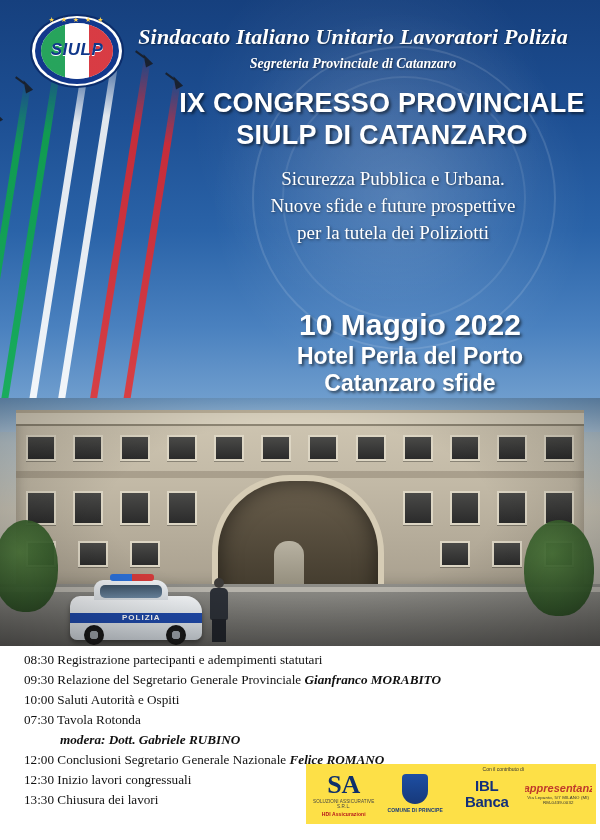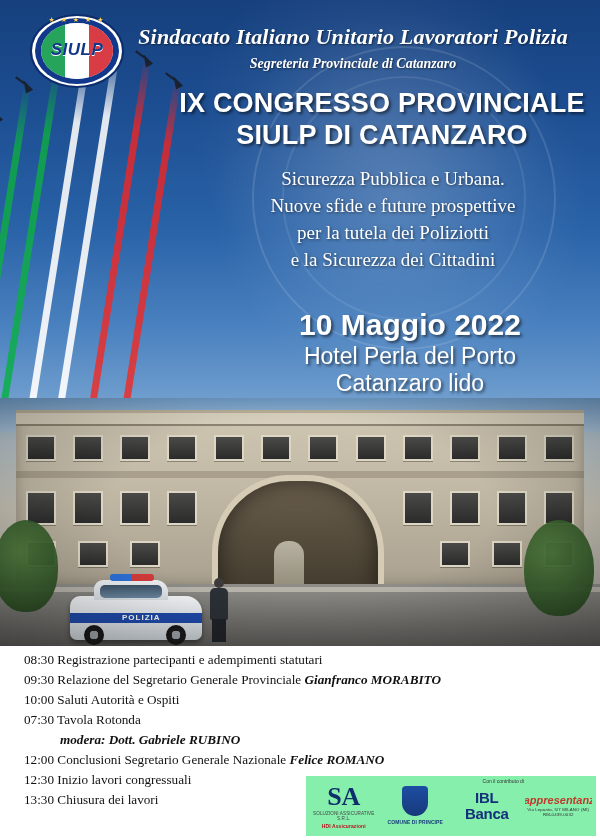--- a/index.html
+++ b/index.html
@@ -189,21 +189,21 @@
     text-align: center;
     color: #ffffff;
   }
   .when .date {
     font-weight: bold;
     font-size: 30px;
     line-height: 1.16;
     text-shadow: 2px 2px 3px rgba(0,0,0,0.55);
   }
   .when .venue, .when .city {
-    font-weight: normal;
+    font-weight: bold;
     font-size: 23px;
     line-height: 1.2;
     text-shadow: 2px 2px 3px rgba(0,0,0,0.55);
   }
 
   
   .photo {
     position: absolute;
     left: 0; top: 398px;
     width: 600px; height: 248px;
@@ -382,23 +382,23 @@
     line-height: 1.52;
     white-space: nowrap;
   }
   .agenda-item .time { font-weight: normal; }
   .agenda-item .em { font-style: italic; font-weight: bold; }
   .agenda-item .sub { display: block; padding-left: 36px; }
 
   
   .sponsors {
     position: absolute;
-    left: 306px; bottom: 4px;
+    left: 306px; bottom: 16px;
     width: 290px; height: 60px;
-    background: #86efac;
+    background: #fde047;
     display: flex;
     align-items: center;
     gap: 4px;
     padding: 2px 4px;
     box-sizing: border-box;
   }
   .sp {
     flex: 1;
     height: 54px;
     display: flex;
@@ -484,27 +484,26 @@
 
   <div class="title-block">
     <div class="t1">IX CONGRESSO PROVINCIALE</div>
     <div class="t2">SIULP DI CATANZARO</div>
   </div>
 
   <div class="subtitle">
     <div>Sicurezza Pubblica e Urbana.</div>
     <div>Nuove sfide e future prospettive</div>
     <div>per la tutela dei Poliziotti</div>
-    <div>e la Sicurezza dei Cittadini</div>
   </div>
 
   <div class="when">
     <div class="date">10 Maggio 2022</div>
     <div class="venue">Hotel Perla del Porto</div>
-    <div class="city">Catanzaro lido</div>
+    <div class="city">Catanzaro sfide</div>
   </div>
 
   <div class="photo">
     <div class="horizon"></div>
     <div class="building">
       <div class="cornice"></div>
       <div class="band"></div>
       <div class="win-row r1">
         <div class="win small"></div>
           <div class="win small"></div>

